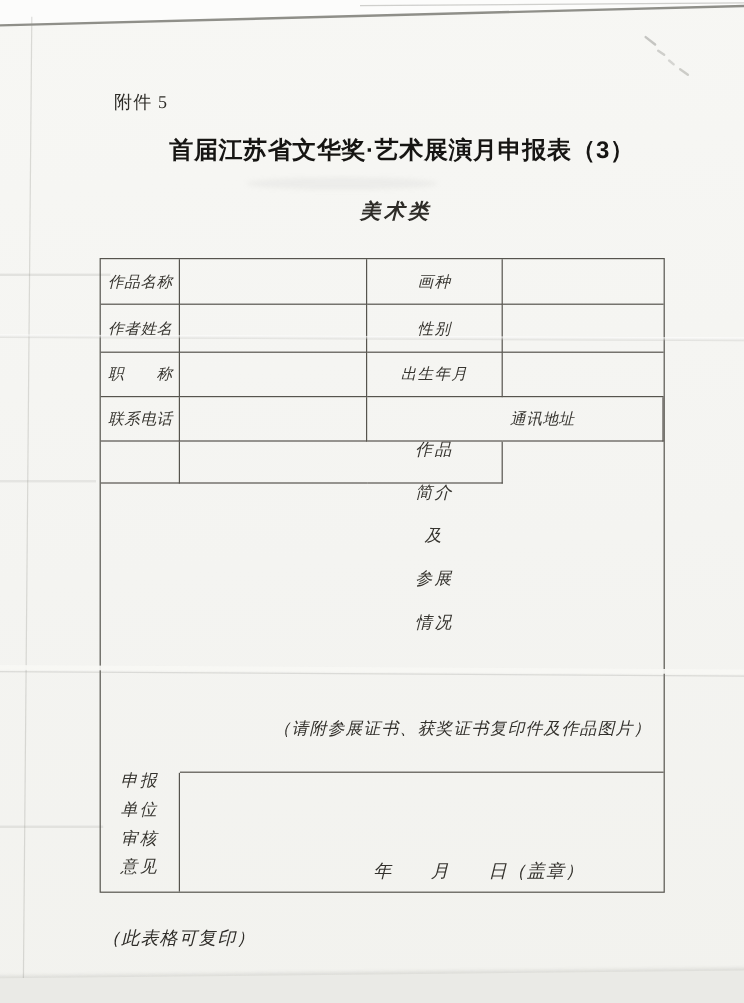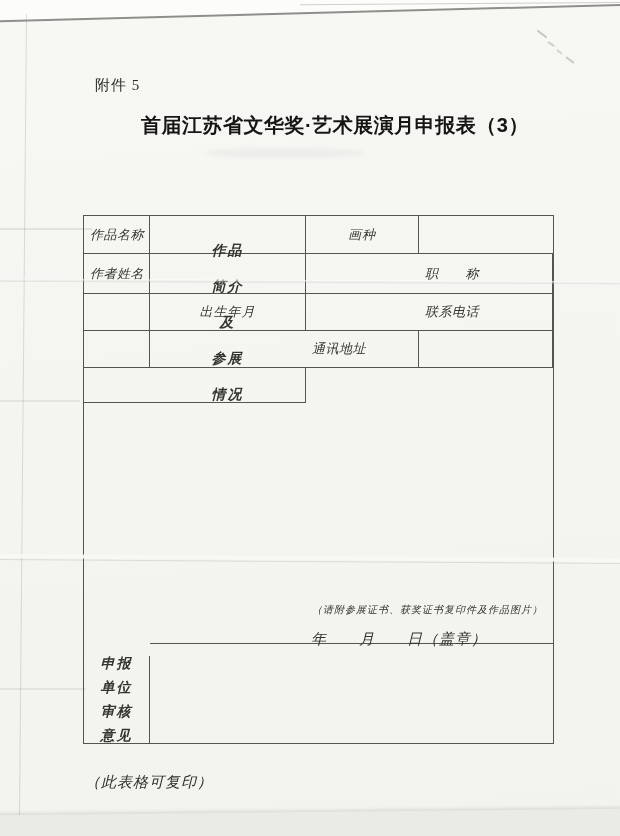--- a/index.html
+++ b/index.html
@@ -82,28 +82,28 @@
   .cell.no-r { border-right:none; }
   .cell.no-b { border-bottom:none; }
   .lab {
     display:flex; align-items:center;
     font-size:13px; color:#36342f; white-space:pre; letter-spacing:0.5px;
   }
   .lab-left { padding-left:6px; }
   .lab-mid  { justify-content:center; letter-spacing:1px; }
   .span3 { grid-column:2 / 5; }
   .vstack {
-    display:flex; flex-direction:column; align-items:center; justify-content:flex-end;
-    font-size:14px; color:#36342f; letter-spacing:2px;font-weight:bold;
+    display:flex; flex-direction:column; align-items:center; justify-content:flex-start;
+    font-size:14px; color:#36342f; letter-spacing:2px;
   }
   .vstack-intro  { gap:21px; line-height:15px; }
   .vstack-review { gap:9px;  line-height:15px; }
   .intro-note {
     position:absolute; right:10px; bottom:26px;
-    font-size:10px; letter-spacing:1px; white-space:nowrap; color:#33312c;
+    font-size:14px; letter-spacing:1px; white-space:nowrap; color:#33312c;
   }
   .date-line {
     position:absolute; right:66px; bottom:7px;
     font-size:15px; white-space:pre; letter-spacing:1px; color:#33312c;
   }
 </style>
 </head>
 <body>
 
 <div class="scan">
@@ -115,30 +115,32 @@
   <div class="pencil-mark pm2"></div>
   <div class="pencil-mark pm3"></div>
   <div class="pencil-mark pm4"></div>
   <div class="crease crease-s1"></div>
   <div class="crease crease-s2"></div>
   <div class="crease crease-s3"></div>
   <div class="smudge"></div>
 
   <div class="attachment">附件 5</div>
   <h1 class="title">首届江苏省文华奖·艺术展演月申报表（3）</h1>
+  <div class="subtitle kai">美术类</div>
 
   <div class="form-table">
 
     <div class="cell lab lab-left kai">作品名称</div>
     <div class="cell"></div>
     <div class="cell lab lab-mid kai">画种</div>
     <div class="cell no-r"></div>
 
     <div class="cell lab lab-left kai">作者姓名</div>
     <div class="cell"></div>
+    <div class="cell lab lab-mid kai">性别</div>
     <div class="cell no-r"></div>
 
     <div class="cell lab lab-left kai">职　　称</div>
     <div class="cell"></div>
     <div class="cell lab lab-mid kai">出生年月</div>
     <div class="cell no-r"></div>
 
     <div class="cell lab lab-left kai">联系电话</div>
     <div class="cell"></div>
     <div class="cell no-r"></div>
@@ -151,28 +153,28 @@
       <span>作品</span>
       <span>简介</span>
       <span>及</span>
       <span>参展</span>
       <span>情况</span>
     </div>
     <div class="cell no-r span3">
       <div class="intro-note kai">（请附参展证书、获奖证书复印件及作品图片）</div>
     </div>
 
-    <div class="cell no-r no-b span3">
-      <div class="date-line kai">年　　月　　日（盖章）</div>
-    </div>
     <div class="cell vstack vstack-review no-b kai">
       <span>申报</span>
       <span>单位</span>
       <span>审核</span>
       <span>意见</span>
+    </div>
+    <div class="cell no-r no-b span3">
+      <div class="date-line kai">年　　月　　日（盖章）</div>
     </div>
 
   </div>
 
   <div class="footer-note kai">（此表格可复印）</div>
 
   <div class="crease crease-a"></div>
   <div class="crease crease-b-light"></div>
   <div class="crease crease-b-dark"></div>
   <div class="paper-edge-bottom"></div>

